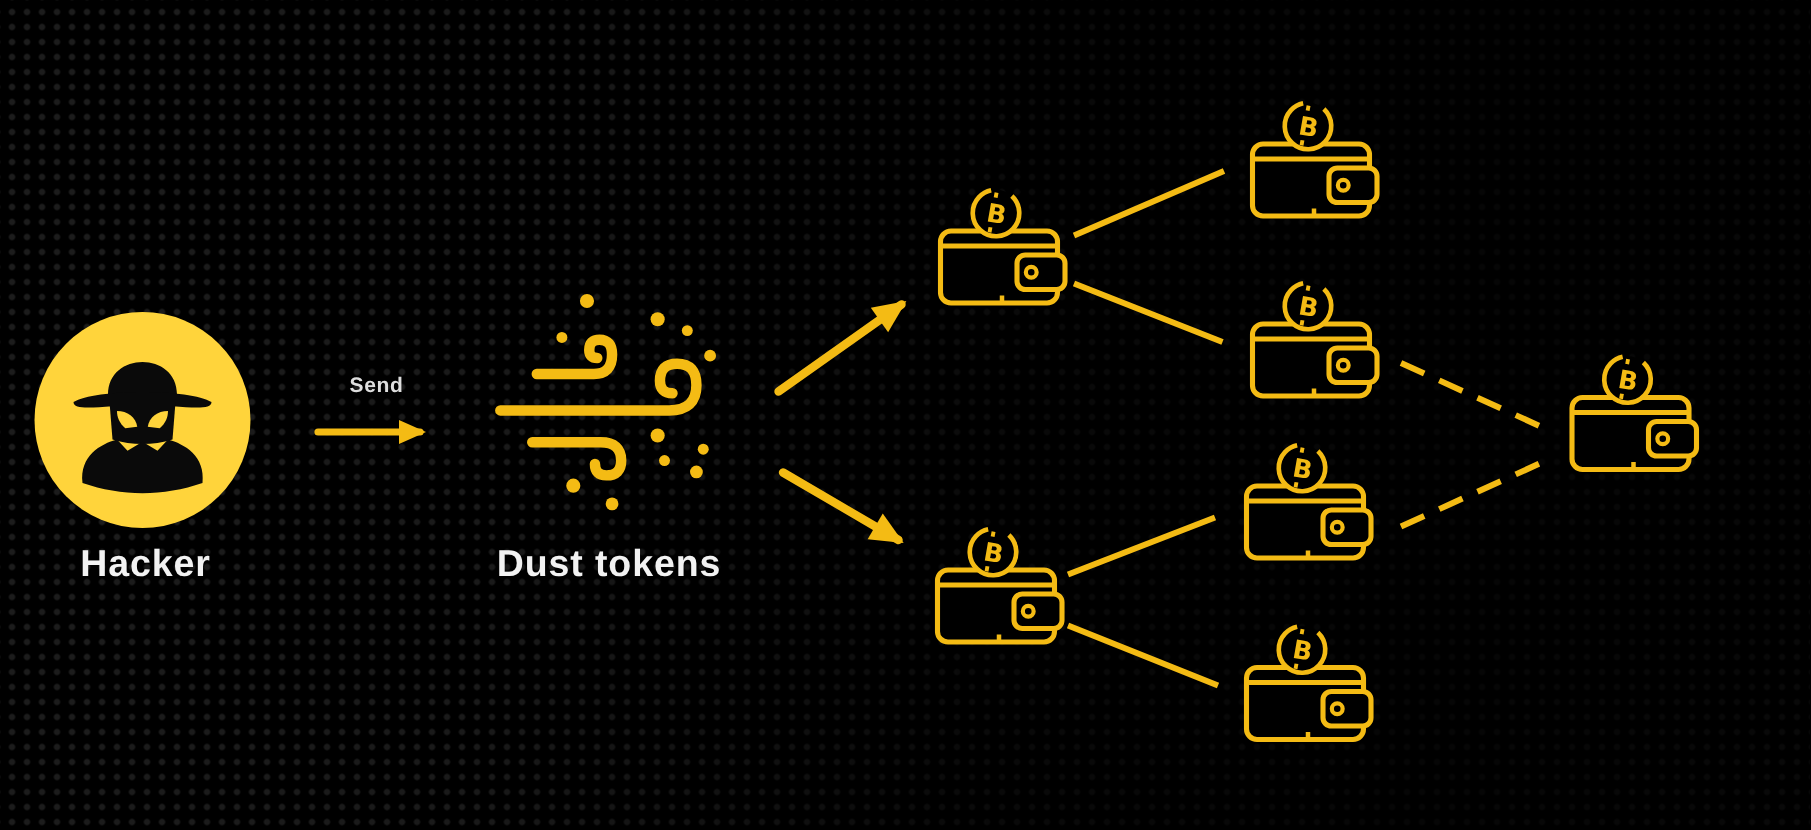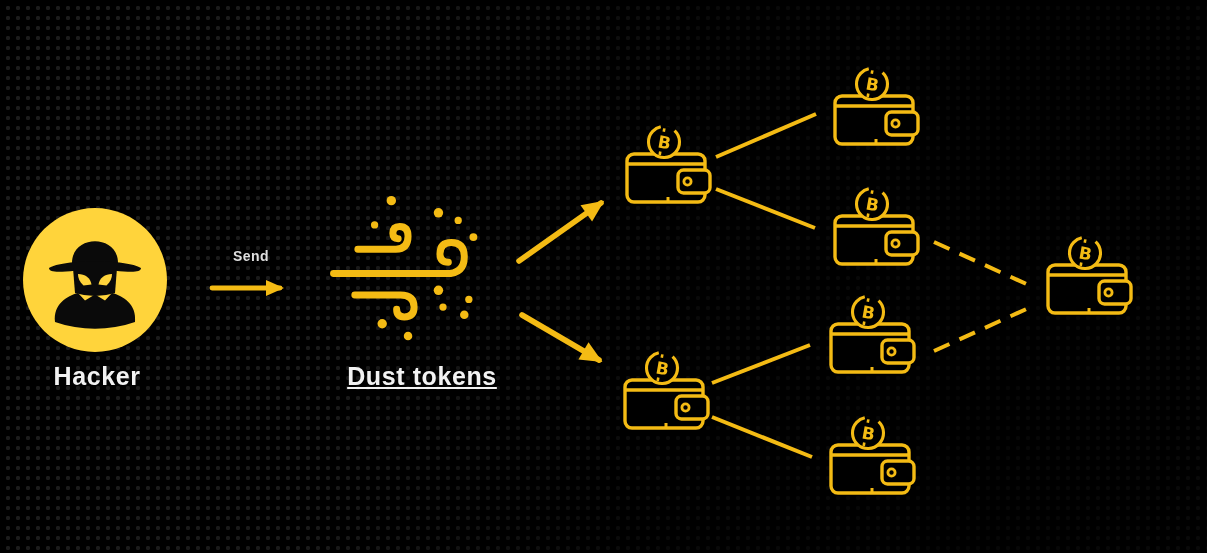--- a/index.html
+++ b/index.html
@@ -30,21 +30,21 @@
   .hacker-circle{
     left:23px;top:208px;width:144px;height:144px;border-radius:50%;
     background:var(--hacker_circle,#FFD43B);
   }
   .node-label{
     color:var(--label,#F2F2F2);
     font-size:25px;font-weight:700;letter-spacing:.6px;
     text-align:center;
   }
   .hacker-label{left:25px;top:362px;width:144px;}
-  .dust-label{left:332px;top:362px;width:180px;text-decoration:underline;}
+  .dust-label{left:316px;top:362px;width:180px;}
   .send-label{
     left:206px;top:248px;width:90px;text-align:center;
     color:var(--send_label,#DEDEDE);font-size:14px;font-weight:700;letter-spacing:.4px;
   }
   .coin-b{
     fill:var(--accent,#F4BB14);
     font-family:"DejaVu Sans",sans-serif;
     font-weight:700;font-size:17px;text-anchor:middle;
   }
 </style>

